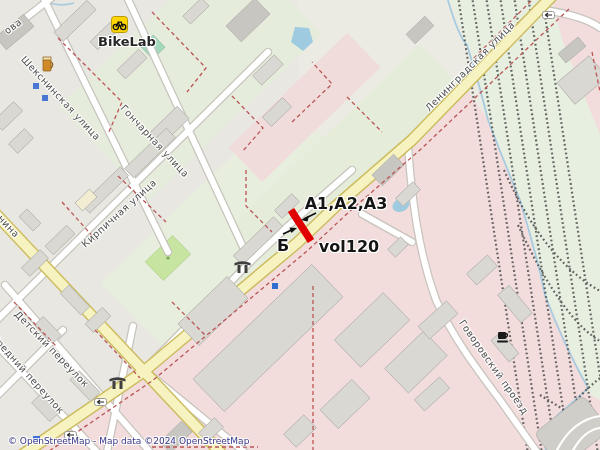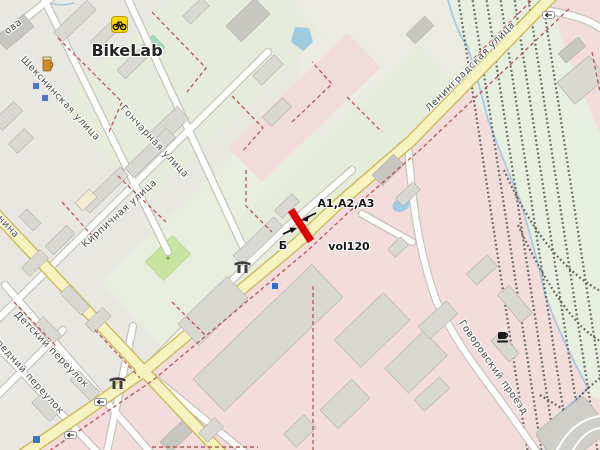--- a/index.html
+++ b/index.html
@@ -7,22 +7,22 @@
     position:relative;width:600px;height:450px;overflow:hidden;
     background:#ebebe3;font-family:"DejaVu Sans",sans-serif;
   }
   #map svg{position:absolute;left:0;top:0;}
   .lbl{
     position:absolute;white-space:nowrap;font-size:9.5px;color:#4d4d4d;
     letter-spacing:.6px;transform:translate(-50%,-50%) rotate(var(--r,0deg));
     text-shadow:-1px -1px 0 #fff,1px -1px 0 #fff,-1px 1px 0 #fff,1px 1px 0 #fff,0 0 2px #fff;
     pointer-events:none;
   }
-  .lbl.bold{font-weight:bold;color:#141414;font-size:11px;letter-spacing:0;padding-left:12px;}
-  .lbl.poi{font-weight:bold;color:#262626;font-size:16px;letter-spacing:0;margin-top:9px;}
+  .lbl.bold{font-weight:bold;color:#141414;font-size:16px;letter-spacing:0;padding-left:12px;}
+  .lbl.poi{font-weight:bold;color:#262626;font-size:13px;letter-spacing:0;}
   .attrib{
     position:absolute;left:8px;bottom:4px;font-size:9px;color:#3a3a8c;
     text-shadow:-1px -1px 0 #fff,1px -1px 0 #fff,-1px 1px 0 #fff,1px 1px 0 #fff;
   }
   .icon{position:absolute;}
 </style>
 </head>
 <body>
 
 <div id="map">
@@ -266,13 +266,14 @@
         <rect x="0.5" y="0.5" width="12" height="7" rx="2" fill="#fff" stroke="#999"></rect>
         <path d="M10,4 H4 M6,2 L3.5,4 L6,6" fill="none" stroke="#222" stroke-width="1.1"></path>
       </svg>
   </div>
 
   <div class="icon" style="left:33px;top:83px;width:6px;height:6px;background:#4a77d4"></div>
   <div class="icon" style="left:42px;top:95px;width:6px;height:6px;background:#4a77d4"></div>
   <div class="icon" style="left:272px;top:283px;width:6px;height:6px;background:#2f6fd0"></div>
   <div class="icon" style="left:33px;top:436px;width:7px;height:7px;background:#3f72d9"></div>
 
+  <div class="attrib">© OpenStreetMap - Map data ©2024 OpenStreetMap</div>
 </div>
 
 </body></html>

